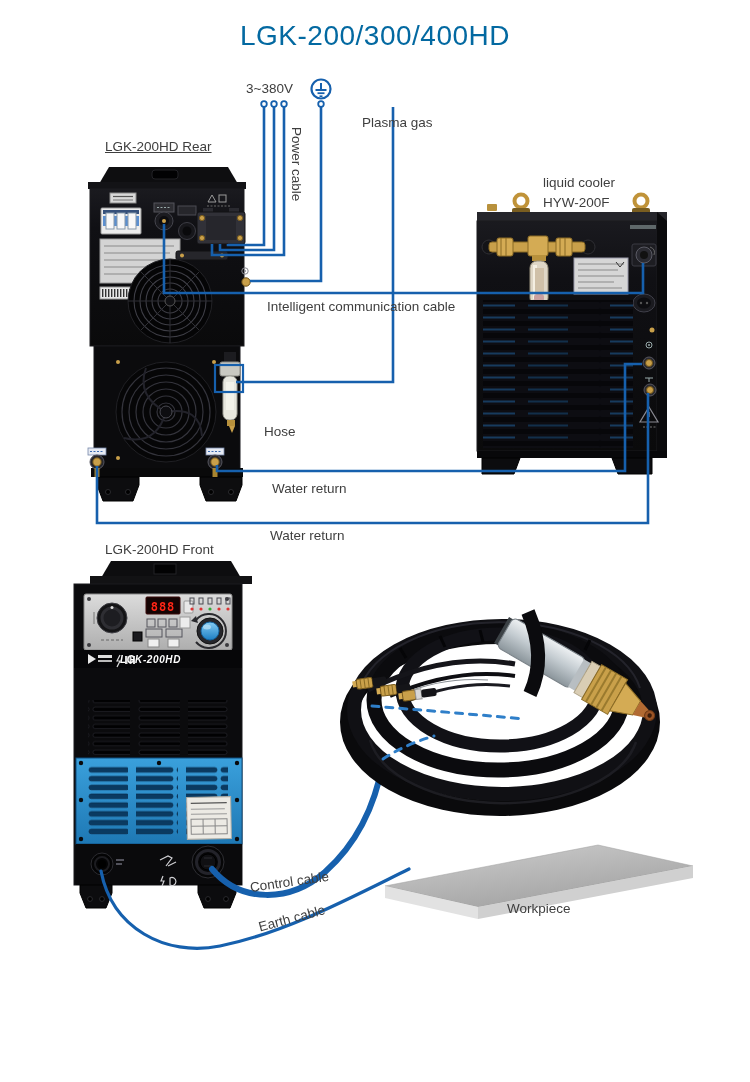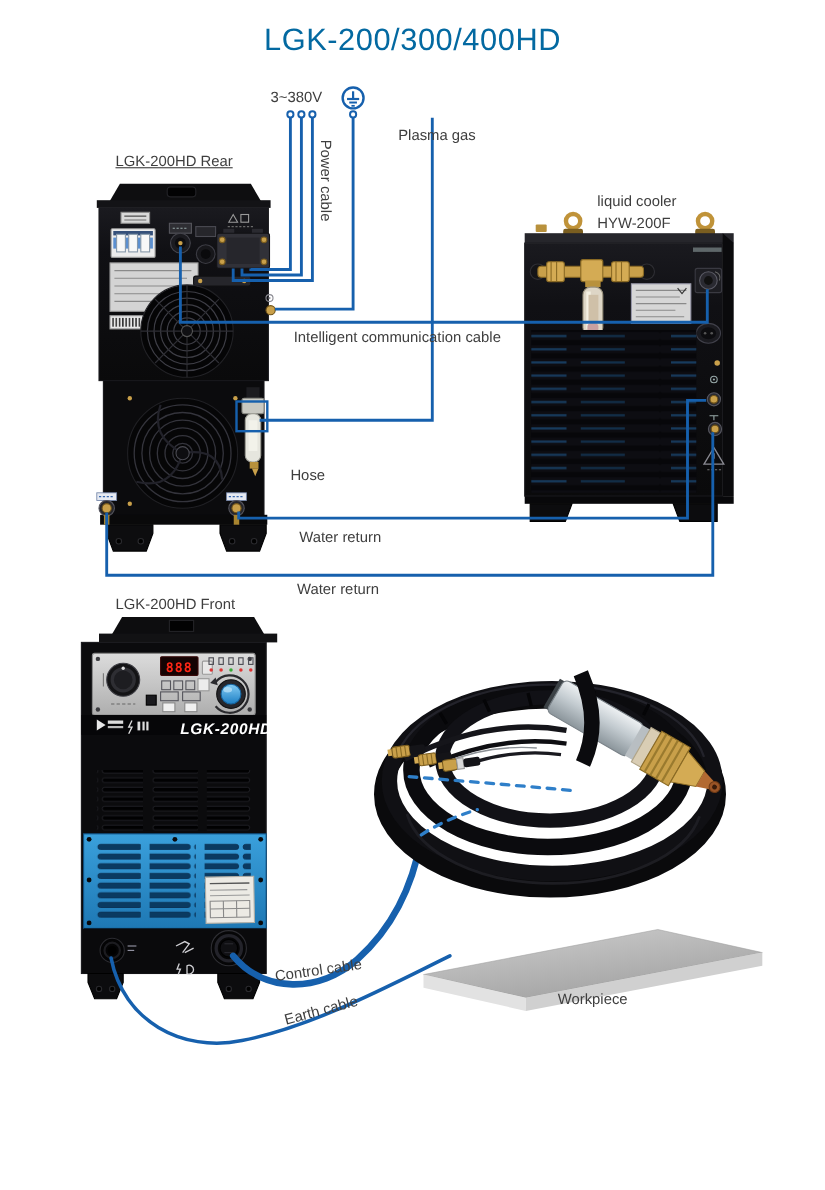--- a/index.html
+++ b/index.html
@@ -5,22 +5,22 @@
   html,body{margin:0;padding:0;background:#ffffff;}
   #stage{position:relative;width:750px;height:1082px;background:#ffffff;overflow:hidden;
          font-family:"Liberation Sans",sans-serif;color:#3e3e3e;}
   #art{position:absolute;left:0;top:0;}
   .lbl{position:absolute;font-size:13.5px;line-height:1.15;color:#3e3e3e;white-space:nowrap;}
   .title{position:absolute;left:0;right:0;top:20px;text-align:center;font-size:28px;
          letter-spacing:0.5px;color:#0369a1;}
   .vert{writing-mode:vertical-rl;}
   .rot8{transform:rotate(-8deg);transform-origin:left top;}
   .rot15{transform:rotate(-15deg);transform-origin:left top;}
-  .brand{position:absolute;left:120px;top:654px;width:112px;text-align:right;color:#ffffff;
-         font-weight:bold;font-style:italic;font-size:14px;letter-spacing:0.6px;margin-left:15px;}
+  .brand{position:absolute;left:120px;top:654px;width:112px;color:#ffffff;
+         font-weight:bold;font-style:italic;font-size:10px;letter-spacing:0.6px;}
 </style>
 </head>
 <body>
 
 <div id="stage">
 
 <svg id="art" width="750" height="1082" viewBox="0 0 750 1082">
 <defs>
   <linearGradient id="gDark" x1="0" y1="0" x2="0" y2="1">
     <stop offset="0" stop-color="#1a1a1f"></stop>

